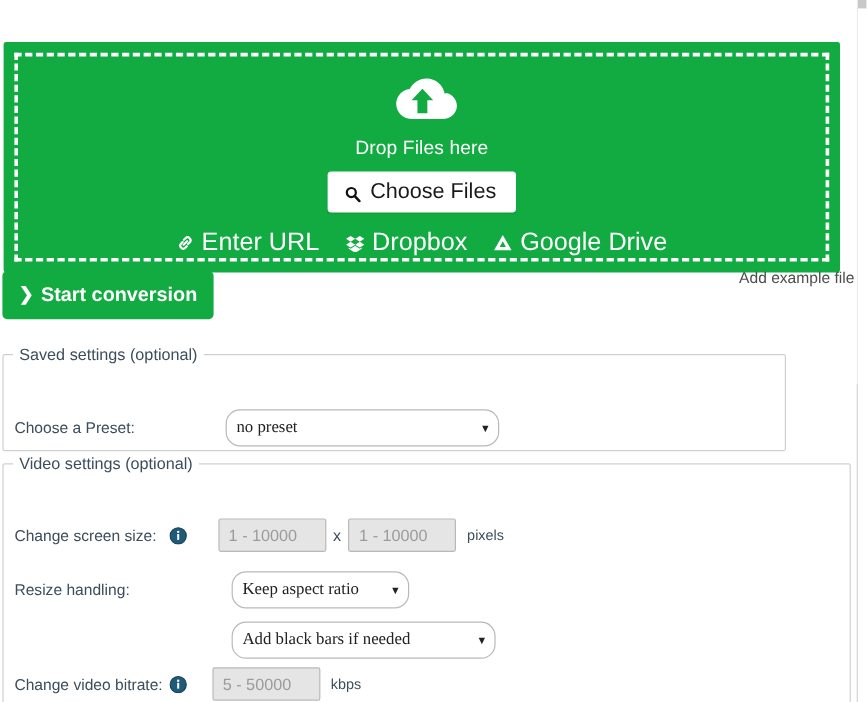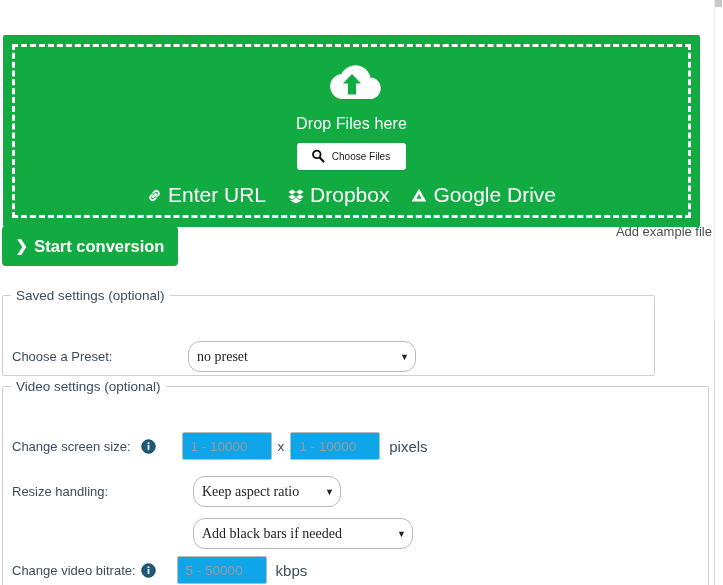--- a/index.html
+++ b/index.html
@@ -50,21 +50,21 @@
     line-height: 18px;
     margin-top: 9px;
     letter-spacing: .1px;
   }
   .choose-btn {
     margin-top: 10px;
     background: #ffffff;
     color: #1a1a1a;
     border: none;
     border-radius: 3px;
-    font-size: 10px;
+    font-size: 18px;
     font-family: "Liberation Sans", sans-serif;
     padding: 6px 16px 7px 14px;
     display: flex;
     align-items: center;
     gap: 7px;
     cursor: pointer;
     box-shadow: 0 1px 1px rgba(0,0,0,.08);
   }
   .choose-btn .mag {
     width: 14px; height: 14px; display: block;
@@ -185,31 +185,31 @@
     transform: translateY(-45%);
     font-size: 9px;
     color: #222;
     pointer-events: none;
     line-height: 1;
   }
   input.txt {
     font-family: "Liberation Sans", sans-serif;
     font-size: 13.5px;
     color: #222;
-    background: #0ea5e9;
+    background: #e5e5e5;
     border: 1px solid #b9b9b9;
     border-radius: 2px;
     height: 28px;
     box-sizing: border-box;
     padding: 0 8px;
   }
   input.txt::placeholder { color: #9b9b9b; opacity: 1; }
 
   .unit {
-    font-size: 15px;
+    font-size: 12px;
     color: #3d4d5c;
   }
   .x-sep {
     font-size: 13.5px;
     color: #3d4d5c;
     padding: 0 6px;
   }
   .info-icon {
     width: 15px;
     height: 15px;

